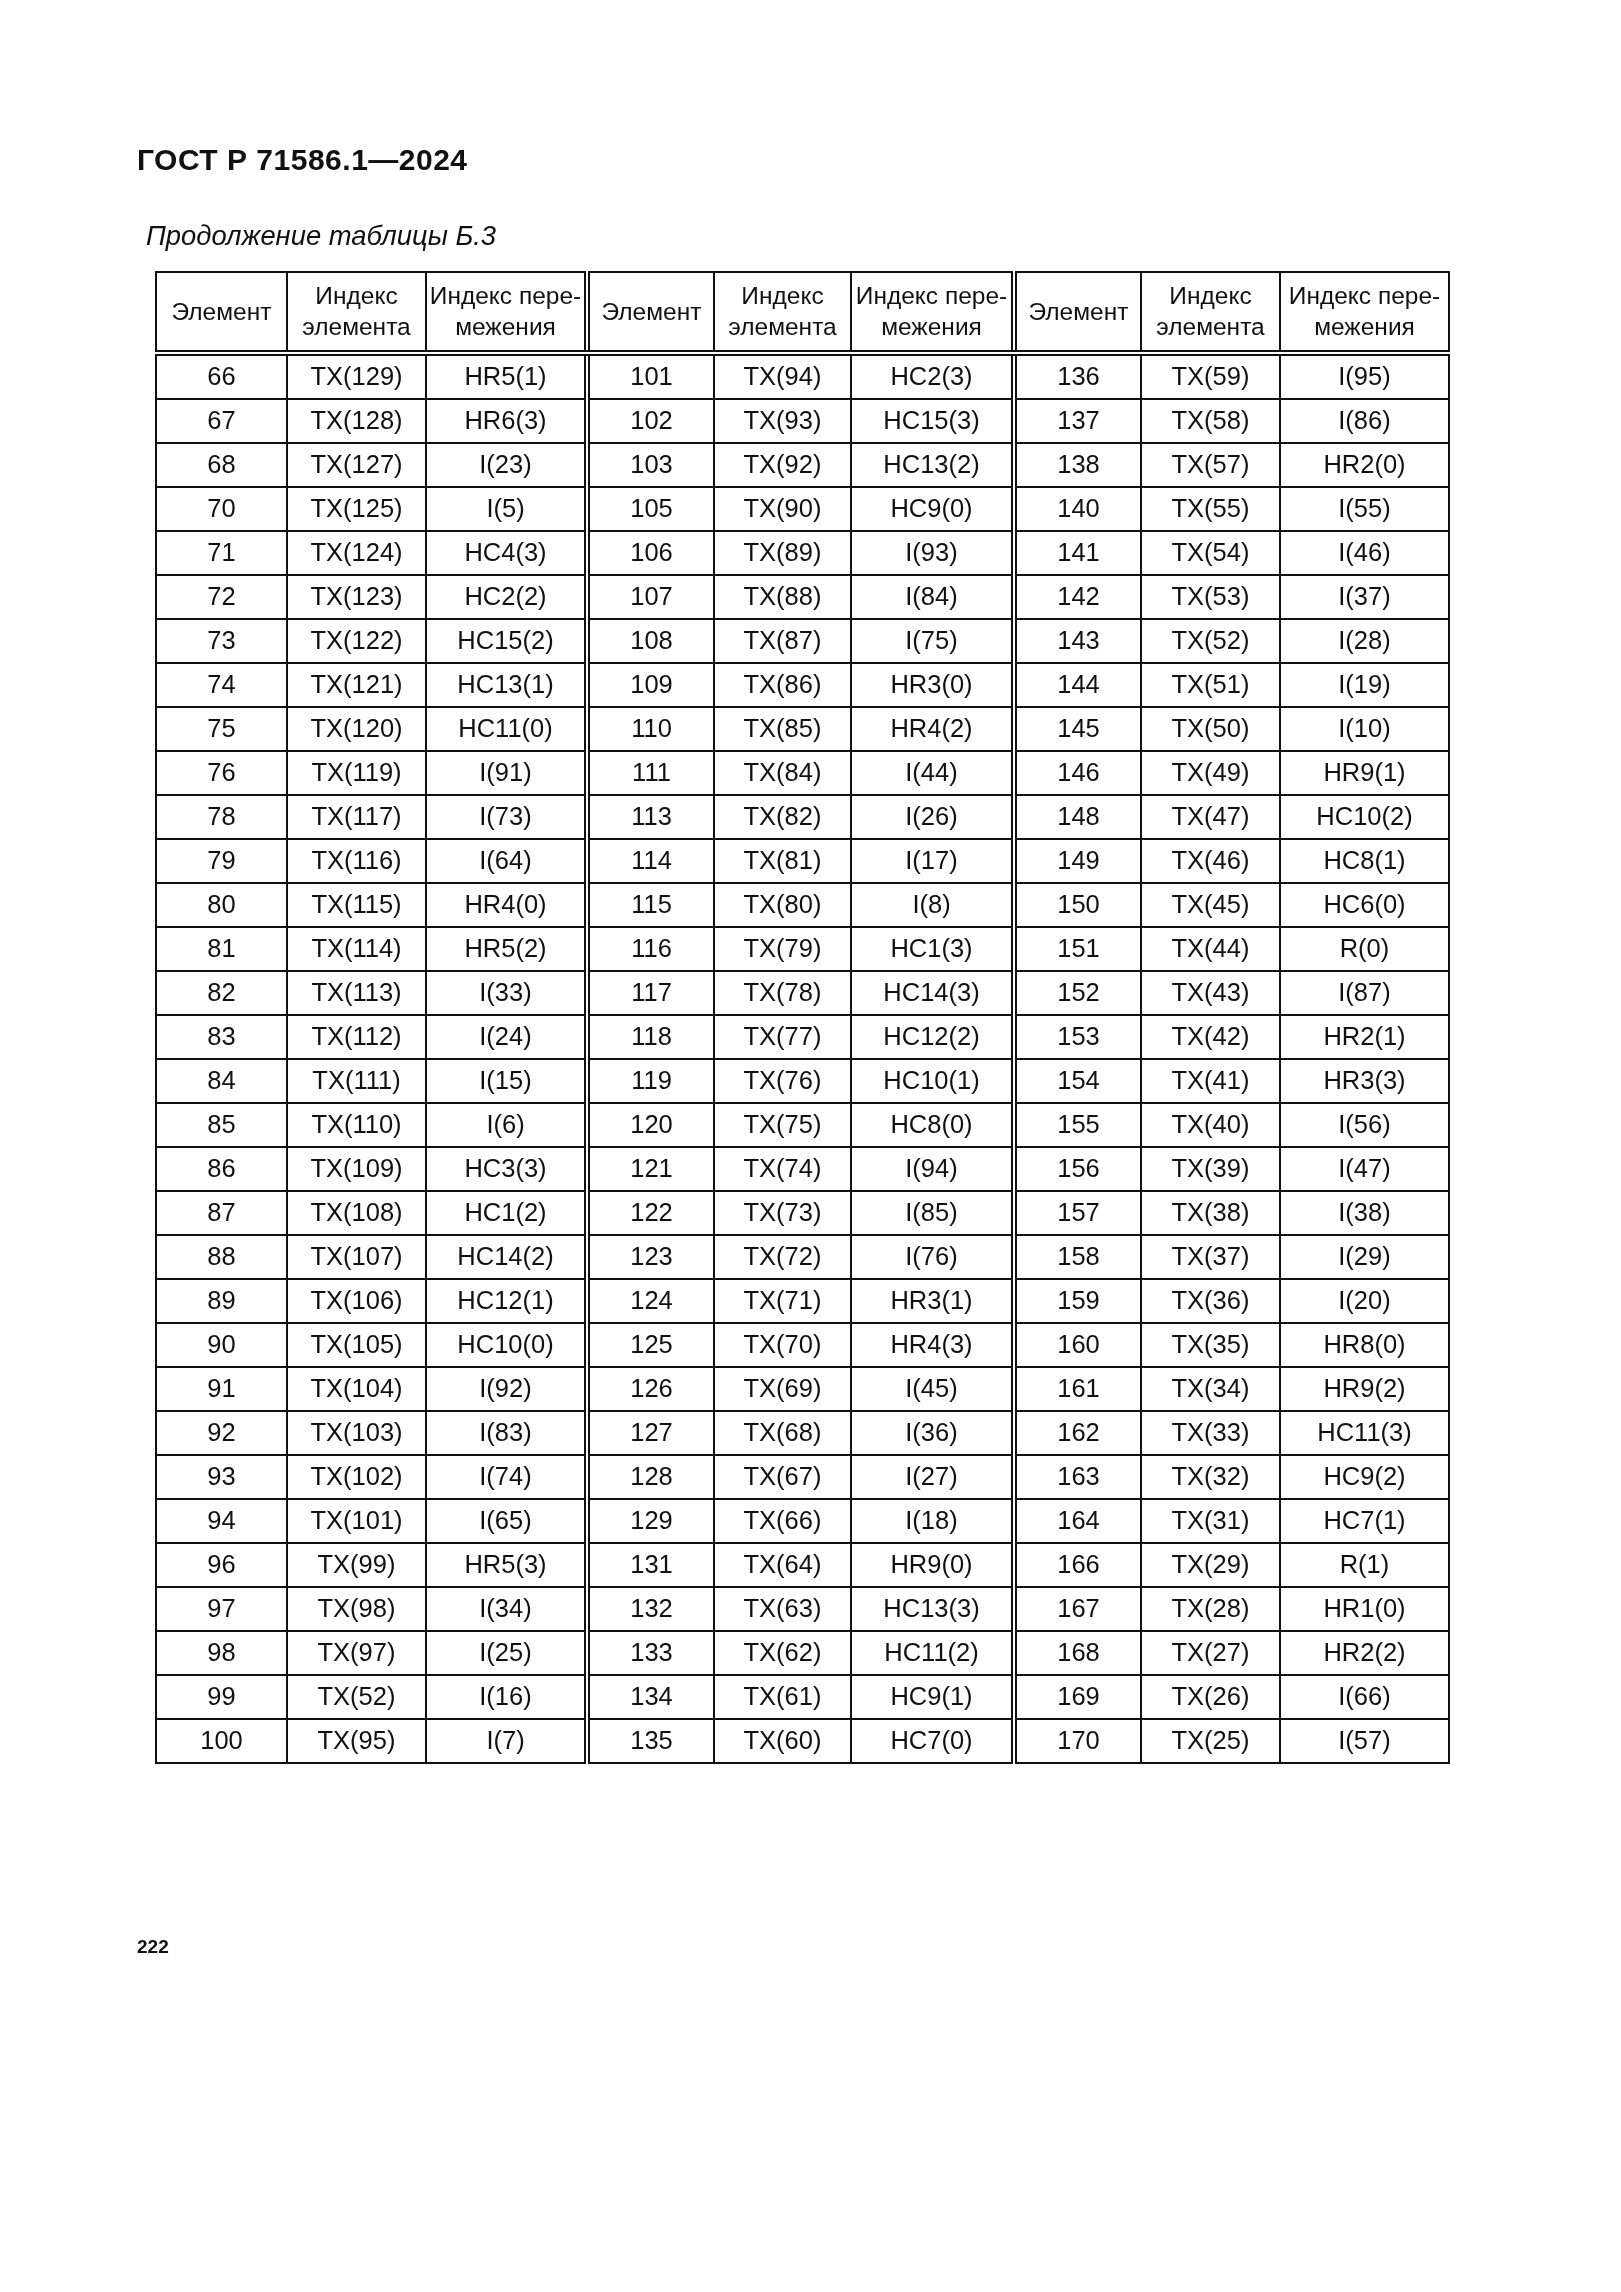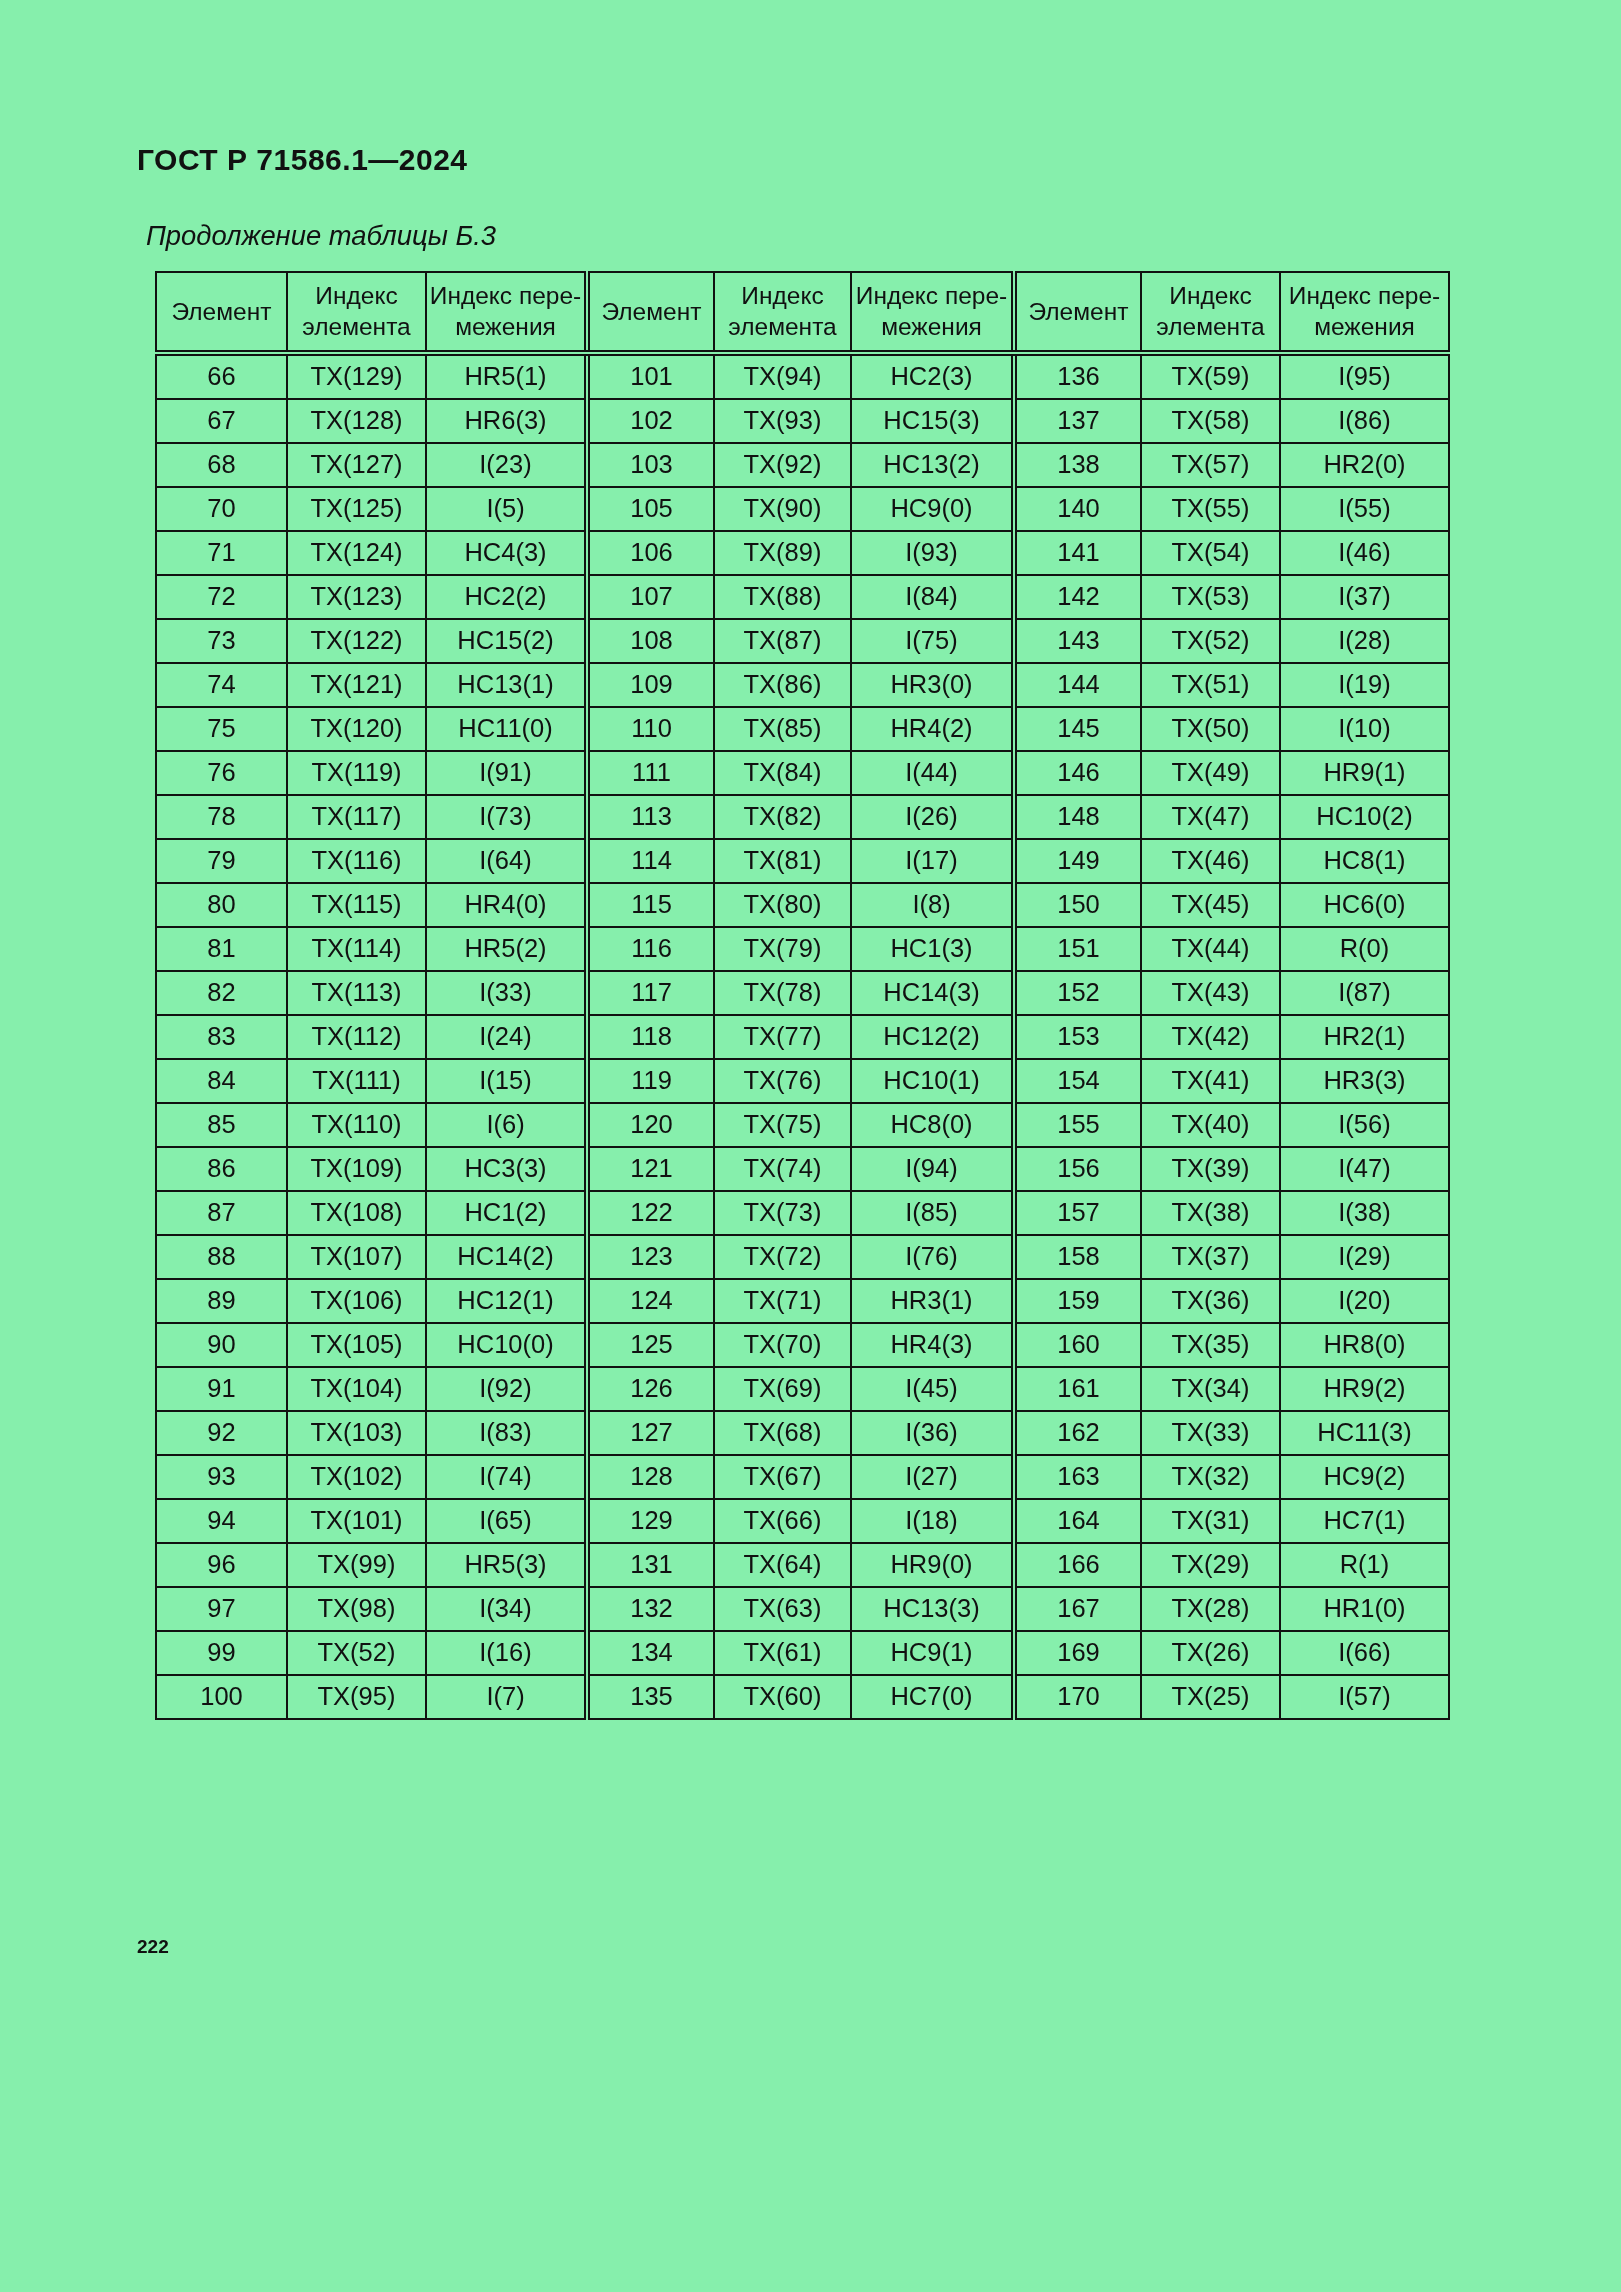--- a/index.html
+++ b/index.html
@@ -1,20 +1,20 @@
 <!DOCTYPE html>
 <html lang="ru"><head>
 <meta charset="utf-8">
 <style>
   html, body { margin: 0; padding: 0; background: #e8e8e8; }
   .page {
     position: relative;
     width: 1621px;
     height: 2293px;
-    background: #86efac;
+    background: #ffffff;
     font-family: "Liberation Sans", sans-serif;
     color: #111;
     overflow: hidden;
   }
   .doc-code {
     position: absolute;
     left: 137px;
     top: 143px;
     font-size: 30px;
     font-weight: bold;
@@ -424,20 +424,31 @@
           <td>TX(98)</td>
           <td>I(34)</td>
           <td class="group-start">132</td>
           <td>TX(63)</td>
           <td>HC13(3)</td>
           <td class="group-start">167</td>
           <td>TX(28)</td>
           <td>HR1(0)</td>
         </tr>
         <tr>
+          <td>98</td>
+          <td>TX(97)</td>
+          <td>I(25)</td>
+          <td class="group-start">133</td>
+          <td>TX(62)</td>
+          <td>HC11(2)</td>
+          <td class="group-start">168</td>
+          <td>TX(27)</td>
+          <td>HR2(2)</td>
+        </tr>
+        <tr>
           <td>99</td>
           <td>TX(52)</td>
           <td>I(16)</td>
           <td class="group-start">134</td>
           <td>TX(61)</td>
           <td>HC9(1)</td>
           <td class="group-start">169</td>
           <td>TX(26)</td>
           <td>I(66)</td>
         </tr>

